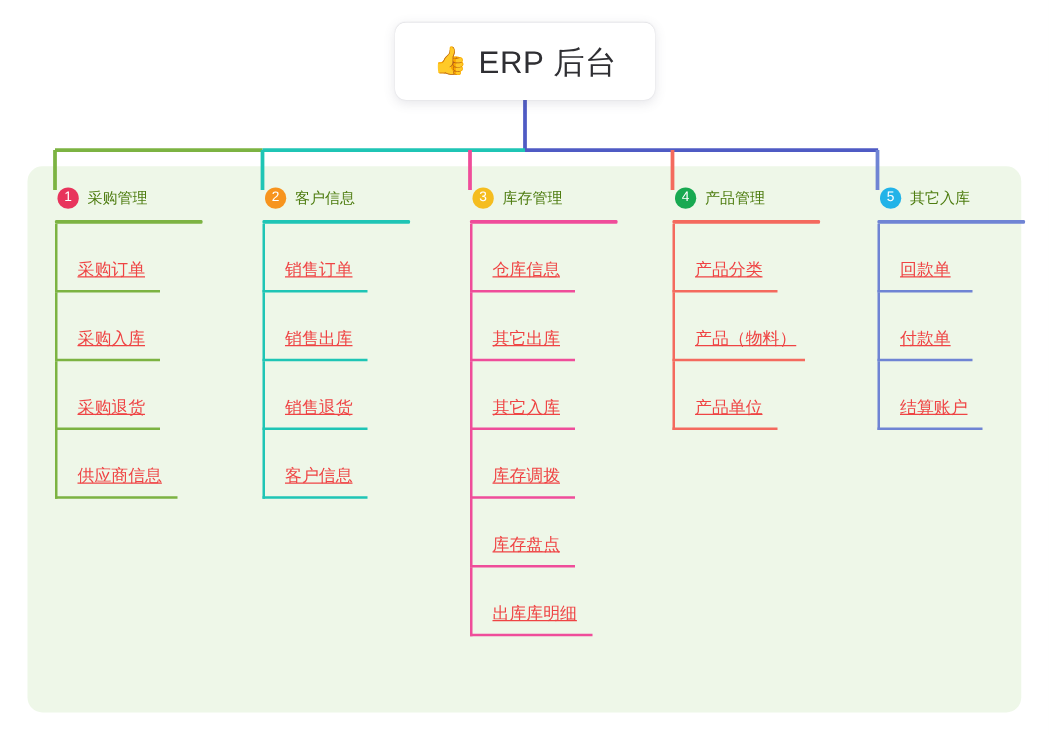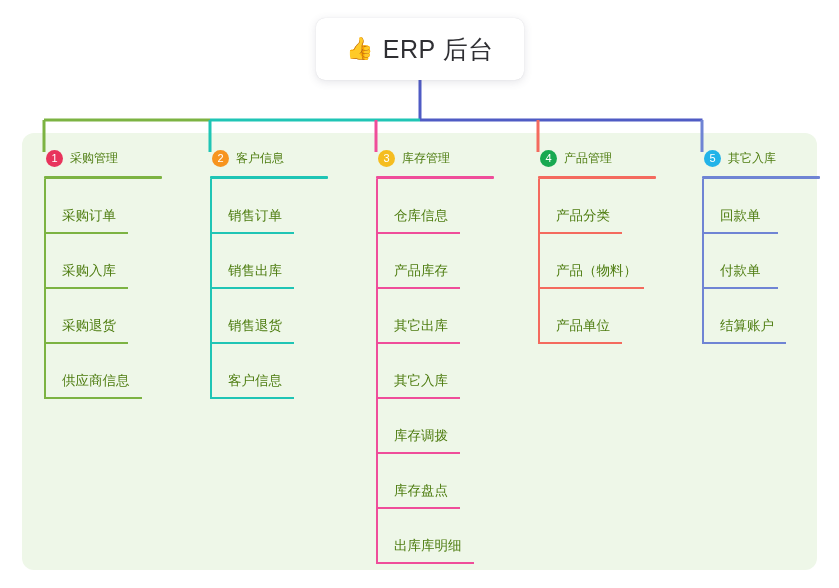--- a/index.html
+++ b/index.html
@@ -106,22 +106,23 @@
   }
   .leaf {
     position: relative;
     height: 55px;
   }
   .leaf-label {
     position: absolute;
     left: 28px;
     bottom: 9px;
     font-size: 13.5px;
-    color: #4d7c0f;
+    color: #ef4444;
     white-space: nowrap;
+    text-decoration: underline;
   }
   .leaf-rule {
     position: absolute;
     left: 10px;
     bottom: 0;
     height: 2px;
     width: 100px;
   }
   .leaf-spine {
     position: absolute;
@@ -219,25 +220,20 @@
       </div>
       <div class="head-rule" style="background: rgb(239, 77, 154); width: 118px; margin-left: 10px;"></div>
       <div class="leaves">
         <div class="leaf">
           <div class="leaf-spine" style="background: rgb(239, 77, 154);"></div>
           <div class="leaf-label">仓库信息</div>
           <div class="leaf-rule" style="background: rgb(239, 77, 154); width: 84px;"></div>
         </div>
         <div class="leaf">
           <div class="leaf-spine" style="background: rgb(239, 77, 154);"></div>
-          <div class="leaf-label">产品库存</div>
-          <div class="leaf-rule" style="background: rgb(239, 77, 154); width: 84px;"></div>
-        </div>
-        <div class="leaf">
-          <div class="leaf-spine" style="background: rgb(239, 77, 154);"></div>
           <div class="leaf-label">其它出库</div>
           <div class="leaf-rule" style="background: rgb(239, 77, 154); width: 84px;"></div>
         </div>
         <div class="leaf">
           <div class="leaf-spine" style="background: rgb(239, 77, 154);"></div>
           <div class="leaf-label">其它入库</div>
           <div class="leaf-rule" style="background: rgb(239, 77, 154); width: 84px;"></div>
         </div>
         <div class="leaf">
           <div class="leaf-spine" style="background: rgb(239, 77, 154);"></div>

